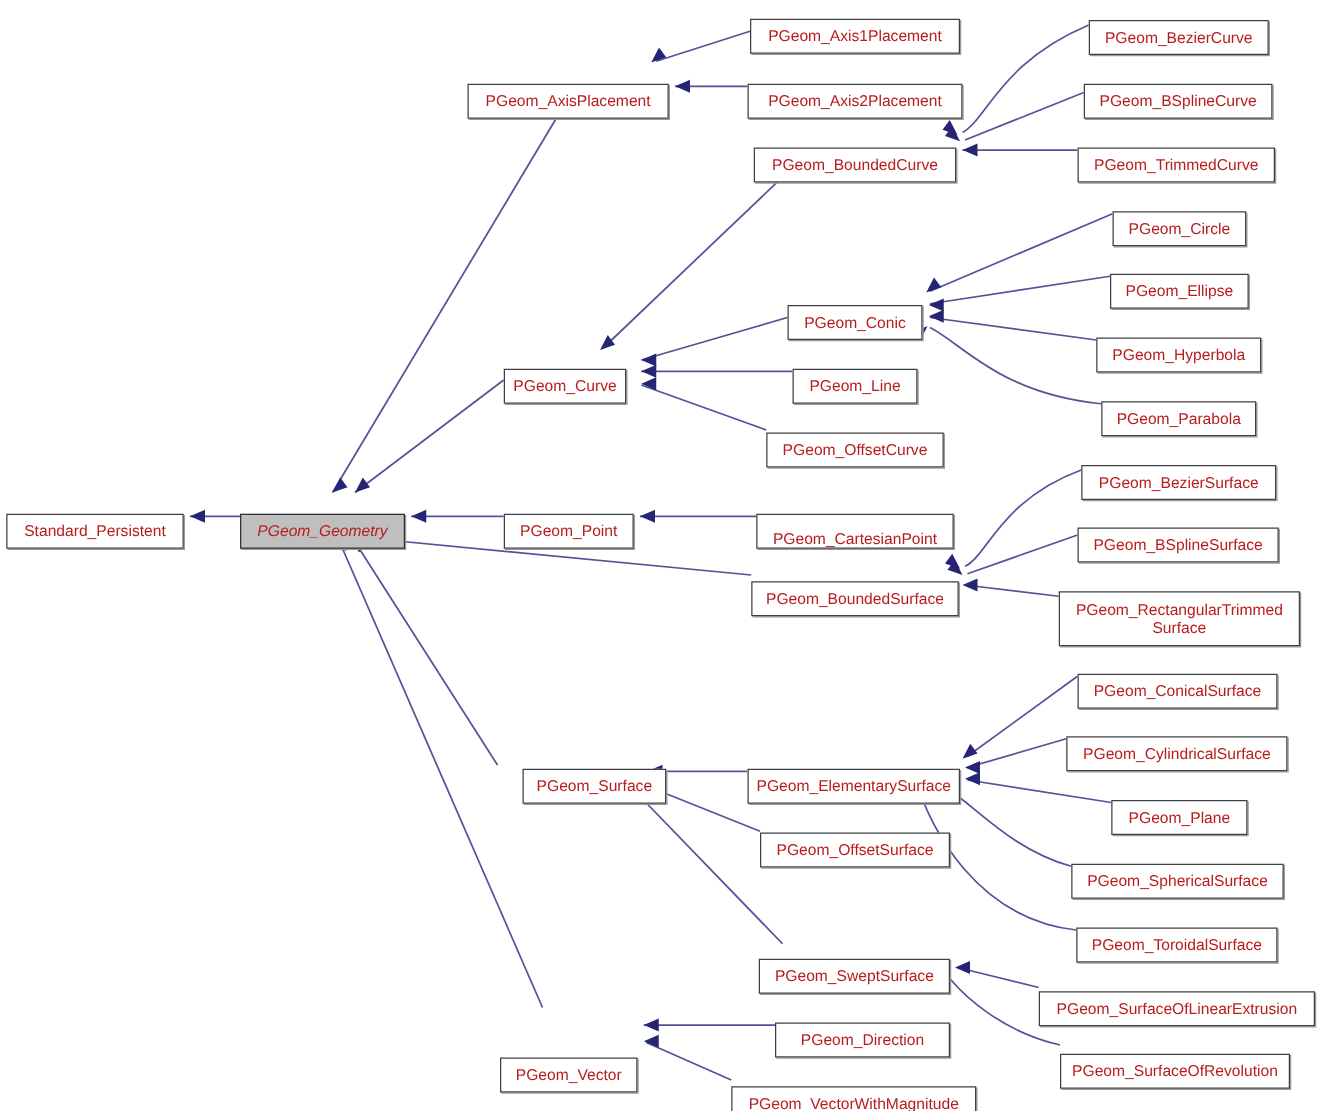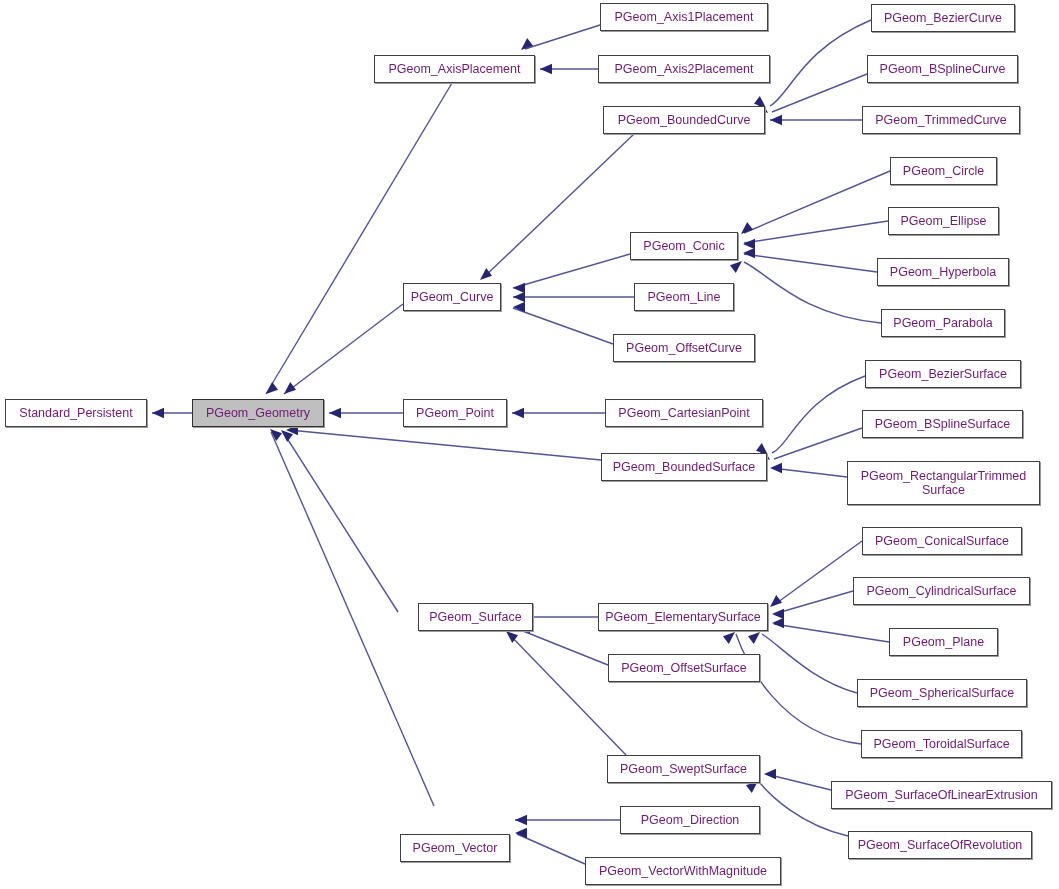--- a/index.html
+++ b/index.html
@@ -16,36 +16,38 @@
     position:absolute;
     left:0;top:0;
     width:1059px;height:889px;
     pointer-events:none;
   }
   .node{
     position:absolute;
     box-sizing:border-box;
     border:1px solid #404040;
     background:#ffffff;
-    color:#701a75;
+    color:#b91c1c;
     font-size:12.5px;
     line-height:1.12;
     display:flex;
     align-items:center;
     justify-content:center;
     text-align:center;
     white-space:pre-line;
     letter-spacing:0px;
     z-index:3;
     box-shadow:1px 1px 0 0 #9a9a9a;
+    margin-top:12px;
   }
   .node.root{
     background:#bfbfbf;
     border:1px solid #303030;
     font-weight:normal;
+    font-style:italic;
   }
   .node .lbl{display:block;width:100%;padding:0 4px;}
 </style>
 </head>
 <body>
 
 <div id="diagram">
   <svg id="edge-layer" viewBox="0 0 1059 889" width="1059" height="889" xmlns="http://www.w3.org/2000/svg">
       <path d="M 192,413 L 152,413" stroke="#53539a" stroke-width="1.4" fill="none"></path>
       <polygon points="152,413 164,407.8 164,418.2" fill="#252573"></polygon>
@@ -132,21 +134,21 @@
       <div class="node" style="left: 867px; top: 55px; width: 151px; height: 28px;"><span class="lbl">PGeom_BSplineCurve</span></div>
       <div class="node" style="left: 862px; top: 106px; width: 158px; height: 28px;"><span class="lbl">PGeom_TrimmedCurve</span></div>
       <div class="node" style="left: 630px; top: 232px; width: 108px; height: 28px;"><span class="lbl">PGeom_Conic</span></div>
       <div class="node" style="left: 890px; top: 157px; width: 107px; height: 28px;"><span class="lbl">PGeom_Circle</span></div>
       <div class="node" style="left: 888px; top: 207px; width: 111px; height: 28px;"><span class="lbl">PGeom_Ellipse</span></div>
       <div class="node" style="left: 877px; top: 258px; width: 132px; height: 28px;"><span class="lbl">PGeom_Hyperbola</span></div>
       <div class="node" style="left: 881px; top: 309px; width: 124px; height: 28px;"><span class="lbl">PGeom_Parabola</span></div>
       <div class="node" style="left: 634px; top: 283px; width: 100px; height: 28px;"><span class="lbl">PGeom_Line</span></div>
       <div class="node" style="left: 613px; top: 334px; width: 142px; height: 28px;"><span class="lbl">PGeom_OffsetCurve</span></div>
       <div class="node" style="left: 403px; top: 399px; width: 104px; height: 28px;"><span class="lbl">PGeom_Point</span></div>
-      <div class="node" style="left: 605px; top: 399px; width: 158px; height: 28px;"><span class="lbl">PGeom_CartesianPoint</span></div>
+      <div class="node" style="left: 605px; top: 399px; width: 158px; height: 28px; align-items: flex-end;"><span class="lbl">PGeom_CartesianPoint</span></div>
       <div class="node" style="left: 601px; top: 453px; width: 166px; height: 28px;"><span class="lbl">PGeom_BoundedSurface</span></div>
       <div class="node" style="left: 865px; top: 360px; width: 156px; height: 28px;"><span class="lbl">PGeom_BezierSurface</span></div>
       <div class="node" style="left: 862px; top: 410px; width: 161px; height: 28px;"><span class="lbl">PGeom_BSplineSurface</span></div>
       <div class="node" style="left: 847px; top: 461px; width: 193px; height: 44px;"><span class="lbl">PGeom_RectangularTrimmed
 Surface</span></div>
       <div class="node" style="left: 418px; top: 603px; width: 115px; height: 28px;"><span class="lbl">PGeom_Surface</span></div>
       <div class="node" style="left: 598px; top: 603px; width: 170px; height: 28px;"><span class="lbl">PGeom_ElementarySurface</span></div>
       <div class="node" style="left: 862px; top: 527px; width: 160px; height: 28px;"><span class="lbl">PGeom_ConicalSurface</span></div>
       <div class="node" style="left: 853px; top: 577px; width: 177px; height: 28px;"><span class="lbl">PGeom_CylindricalSurface</span></div>
       <div class="node" style="left: 889px; top: 628px; width: 109px; height: 28px;"><span class="lbl">PGeom_Plane</span></div>

